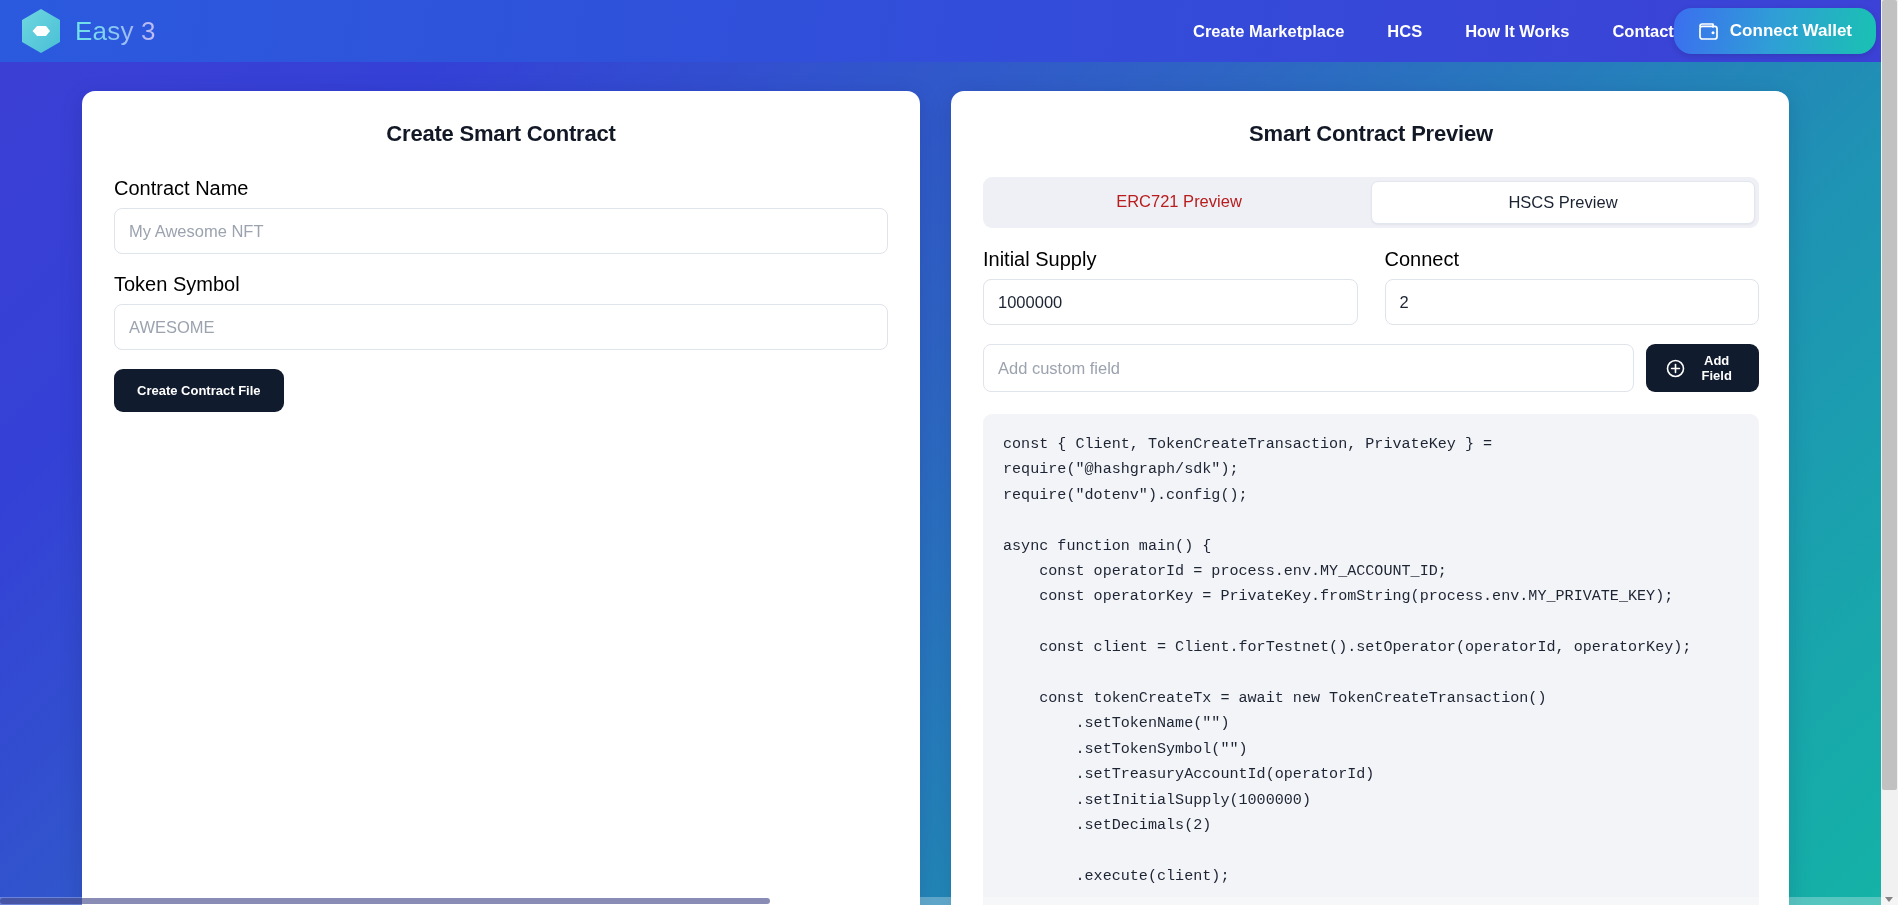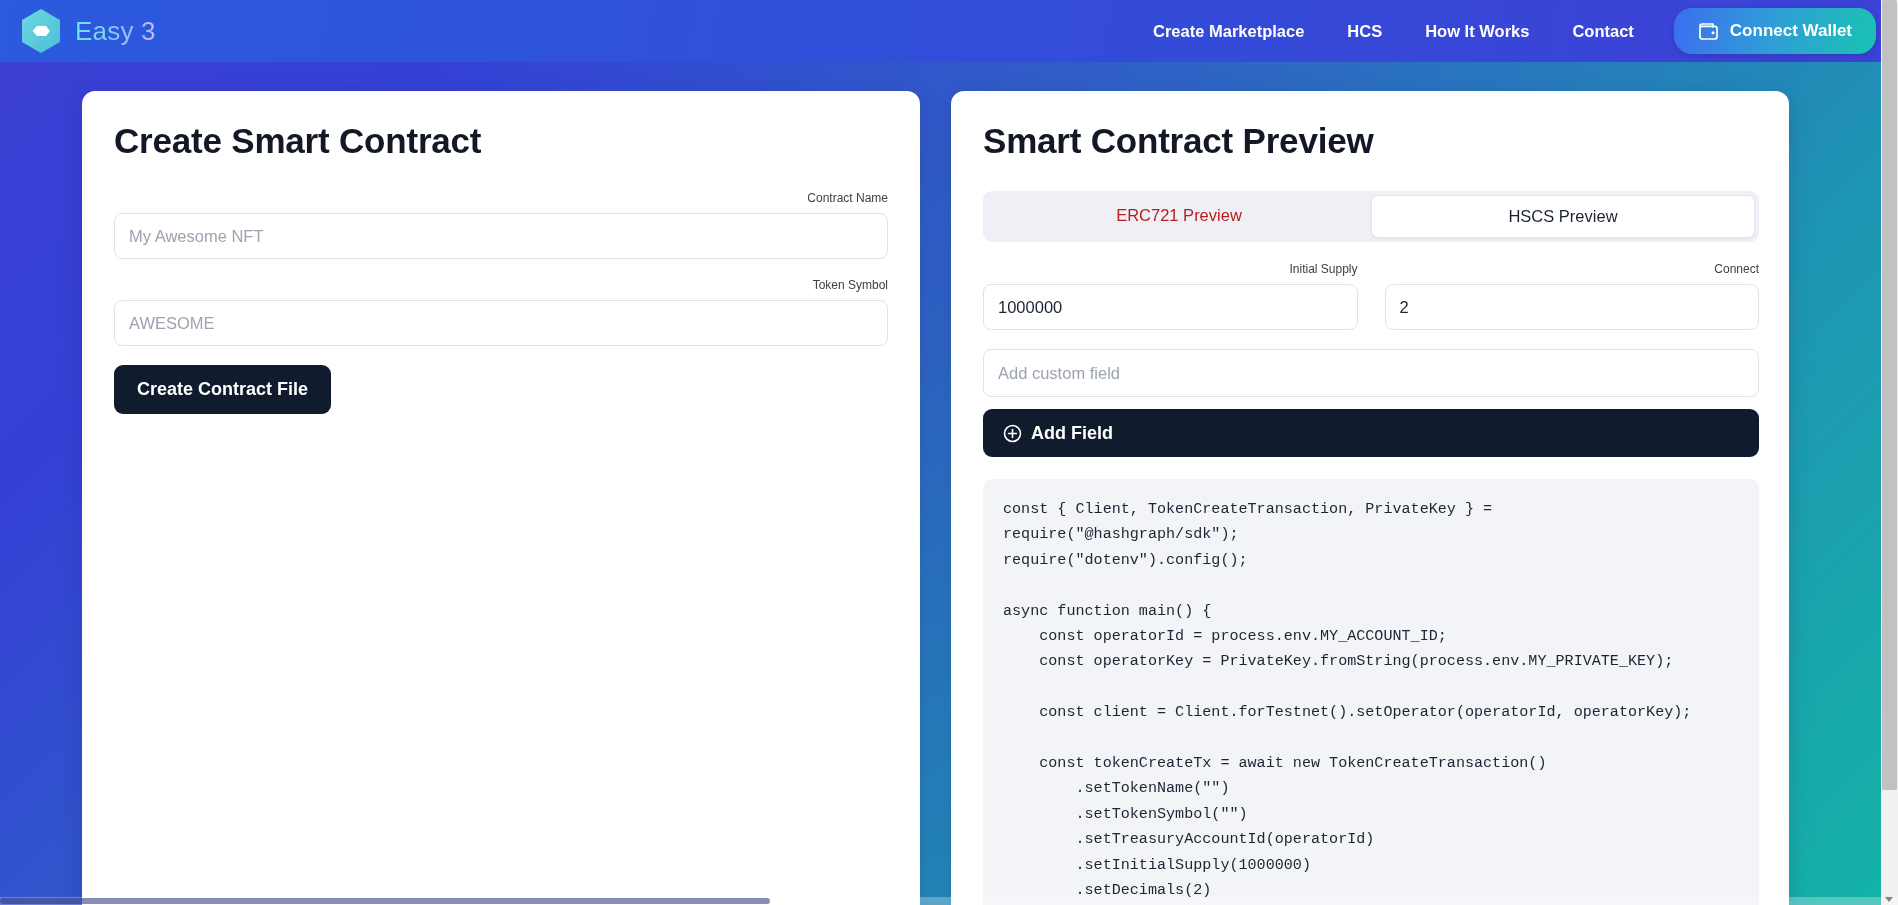--- a/index.html
+++ b/index.html
@@ -53,21 +53,20 @@
     color: transparent;
     -webkit-text-fill-color: transparent;
   }
 
   .nav-spacer { flex: 1 1 auto; }
 
   .nav-links {
     display: flex;
     align-items: center;
     gap: 43px;
-    margin-right: 40px;
   }
 
   .nav-link {
     color: #ffffff;
     font-size: 16.5px;
     font-weight: bold;
     white-space: nowrap;
     cursor: pointer;
   }
 
@@ -100,33 +99,33 @@
     border-radius: 13px;
     box-shadow: 0 6px 22px rgba(15, 20, 70, .17);
     padding: 30px 32px 30px 32px;
     min-height: 845px;
   }
 
   .card-left  { width: 838px; }
   .card-right { width: 838px; padding-right: 30px; }
 
   .card-title {
-    font-size: 35px;
+    font-size: 22px;
     font-weight: bold;
     color: #121826;
     margin-bottom: 30px;
     letter-spacing: -.2px;
+    text-align: center;
   }
 
   .field-label {
-    font-size: 12px;
-    color: #404040;
+    font-size: 20px;
+    color: #000000;
     margin-bottom: 8px;
     display: block;
-    text-align: right;
   }
 
   .text-input {
     width: 100%;
     height: 46px;
     border: 1px solid #dfe3ea;
     border-radius: 8px;
     padding: 4px 14px;
     font-size: 16.5px;
     color: #1c2433;
@@ -136,21 +135,21 @@
   }
   .text-input::placeholder { color: #9ca3af; }
 
   .field-group { margin-bottom: 19px; }
 
   .dark-btn {
     background: #111b2e;
     color: #ffffff;
     border: none;
     border-radius: 9px;
-    font-size: 18px;
+    font-size: 13px;
     font-weight: bold;
     padding: 14px 23px;
     cursor: pointer;
     font-family: "Liberation Sans", sans-serif;
     display: inline-flex;
     align-items: center;
     gap: 9px;
   }
 
   .mt-14 { }
@@ -185,21 +184,20 @@
     gap: 27px;
     margin-bottom: 19px;
   }
   .row2 > div { flex: 1 1 0; }
 
   .addrow {
     display: flex;
     gap: 12px;
     margin-bottom: 22px;
     align-items: stretch;
-    flex-direction: column;
   }
   .addrow .text-input { height: 48px; }
   .addrow .dark-btn { height: 48px; padding: 0 20px; }
 
   
   .code-block {
     background: #f3f4f7;
     border-radius: 9px;
     padding: 18px 20px 20px 20px;
     font-family: "Liberation Mono", "DejaVu Sans Mono", monospace;

